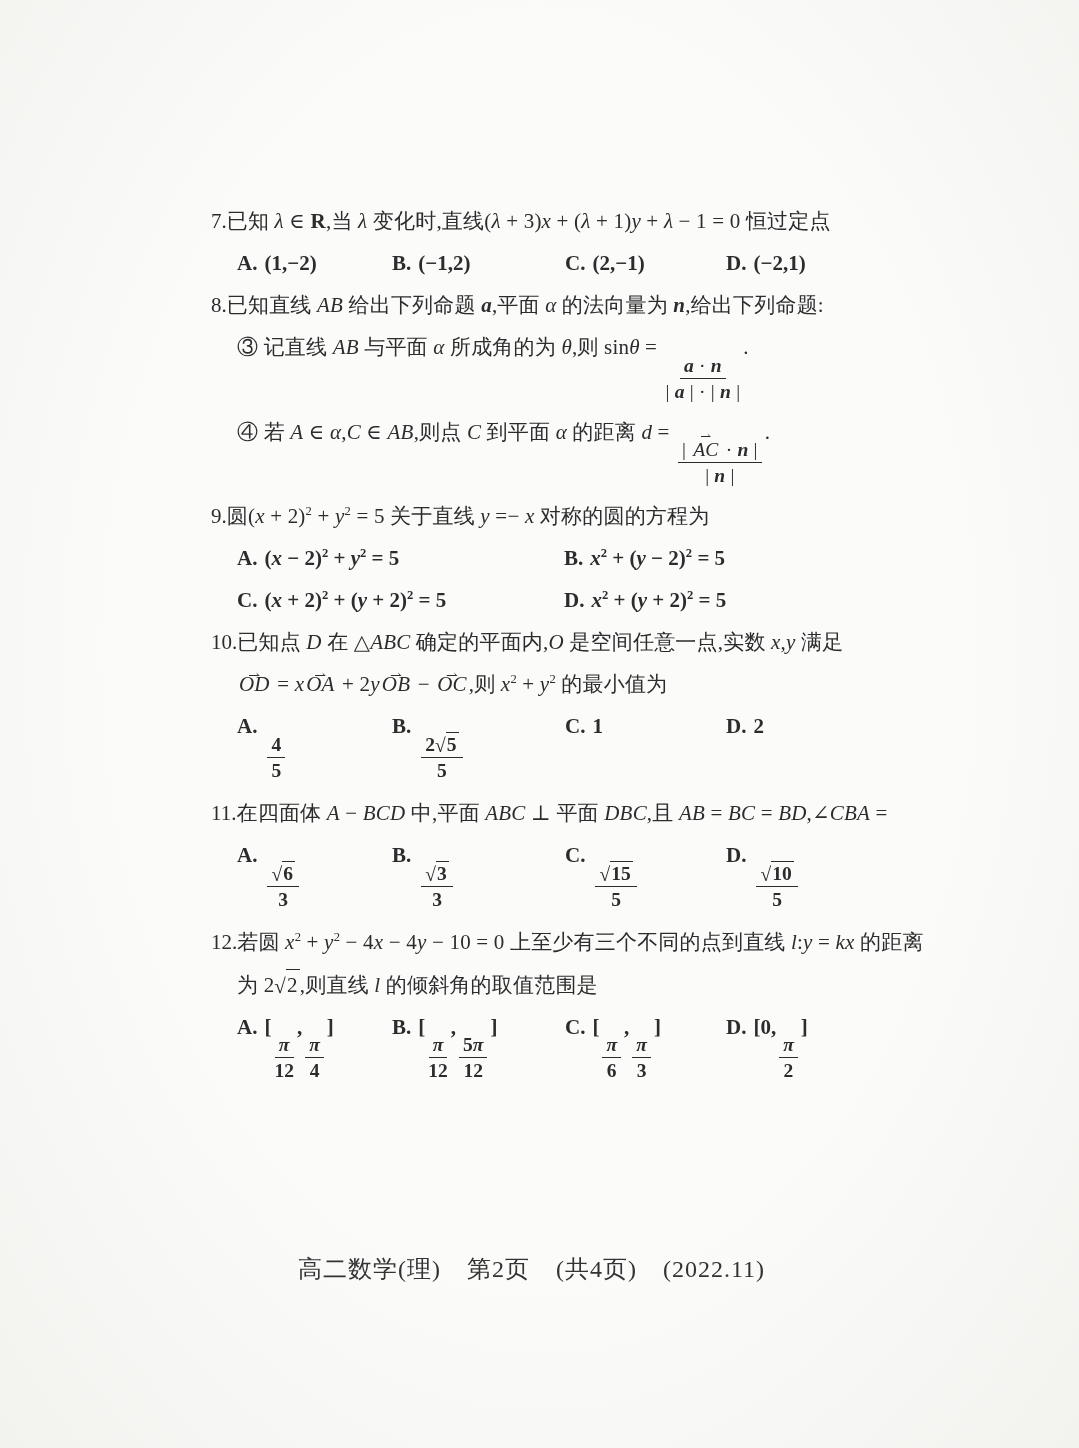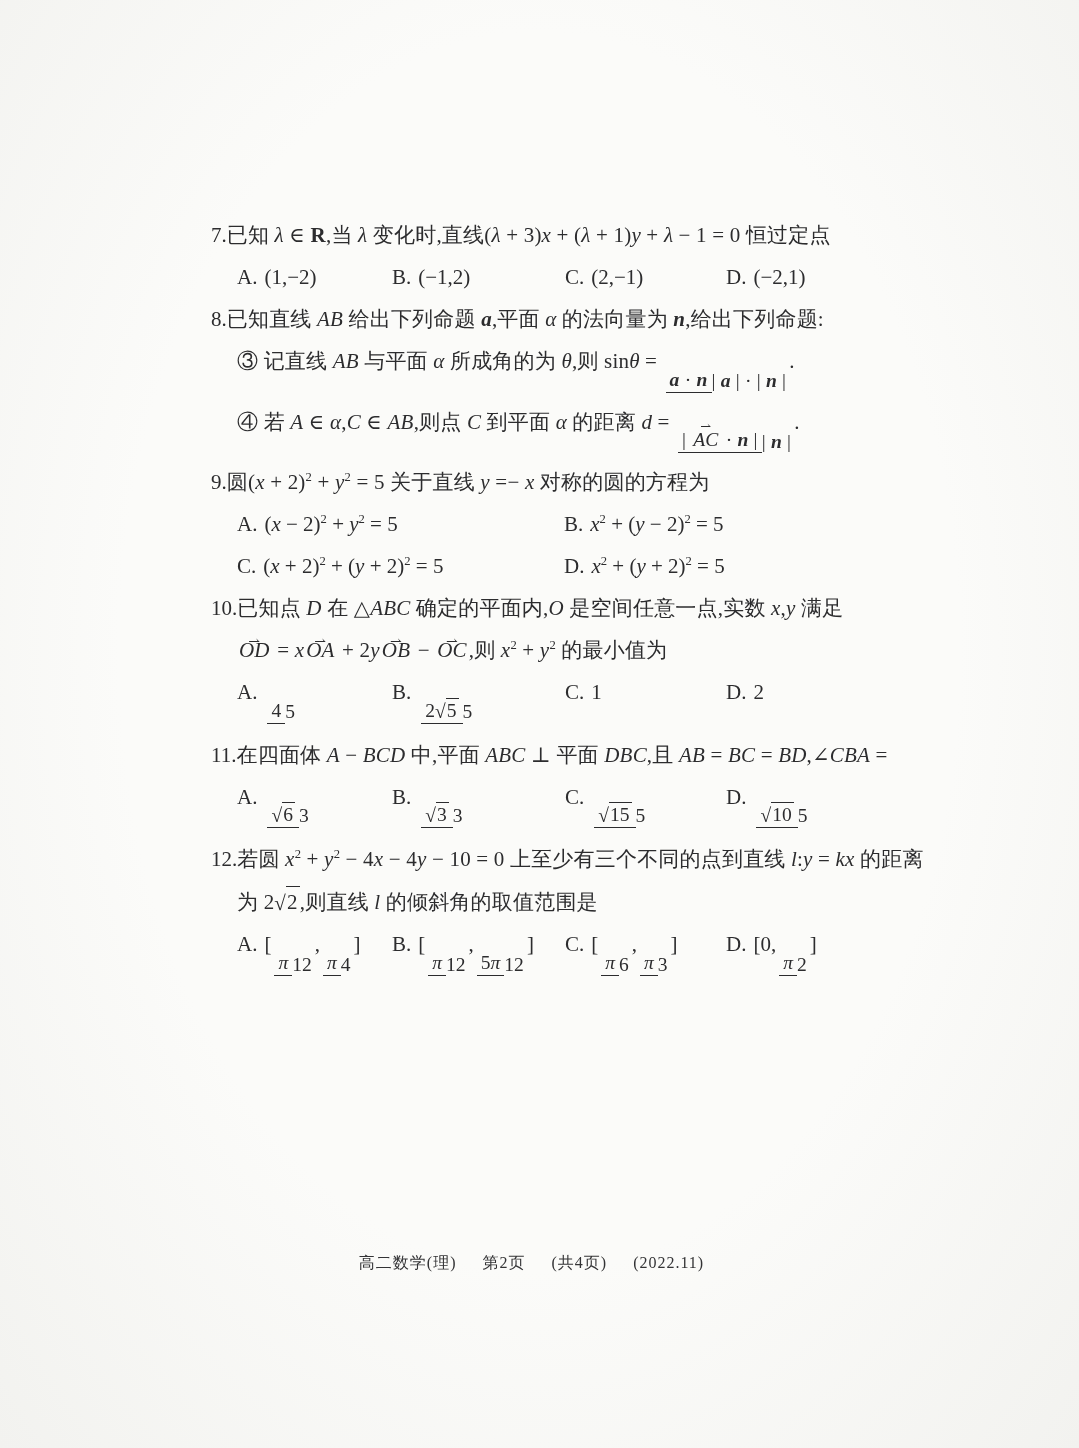--- a/index.html
+++ b/index.html
@@ -7,67 +7,67 @@
   body {
     width:1079px; height:1448px;
     font-family:"Liberation Serif","DejaVu Serif",serif;
   }
   .page {
     position:relative; width:1079px; height:1448px; overflow:hidden;
     background: radial-gradient(ellipse at 50% 45%, #fbfbf9 55%, #f2f2ef 100%);
     color:#2c2c2e;
   }
   .content {
-    position:absolute; left:211px; top:220px; width:730px;
+    position:absolute; left:211px; top:206px; width:730px;
   }
   .q { margin-bottom:7px; padding-left:26px; }
   .line {
     font-size:21px; line-height:30px; margin-bottom:12px;
     letter-spacing:0.2px;
   }
   .line.first { text-indent:-26px; }
   .line.tall { margin-top:8px; margin-bottom:14px; }
   .qnum { letter-spacing:0; }
 
   .opt-row {
     display:flex; align-items:flex-start;
-    font-size:21px; line-height:30px; margin-bottom:12px;
+    font-size:21px; line-height:30px; margin-bottom:12px;font-weight:bold;
   }
   .opt-row.tall { margin-top:8px; margin-bottom:16px; }
   .opt { white-space:nowrap; }
   .cols-4 .opt:nth-child(1){ width:155px; }
   .cols-4 .opt:nth-child(2){ width:173px; }
   .cols-4 .opt:nth-child(3){ width:161px; }
   .cols-2 .opt:nth-child(1){ width:327px; }
   .olabel { margin-right:7px; }
 
   
   .i  { font-style:italic; }
   .bi { font-style:italic; font-weight:700; }
   .b  { font-weight:700; }
   .sup { font-size:0.6em; vertical-align:0.62em; line-height:0; }
   .frac {
-    display:inline-flex; flex-direction:row; align-items:center;
+    display:inline-flex; flex-direction:column; align-items:center;
     vertical-align:-0.9em; margin:0 3px; line-height:1.18; font-size:0.93em;
     text-indent:0;
   }
   .frac .num { padding:0 4px 1px; border-bottom:1.4px solid currentColor; display:inline-block; white-space:nowrap; }
   .frac .den { padding-top:1px; display:inline-block; white-space:nowrap; }
   .sqrt { white-space:nowrap; }
   .sqrt .rad { display:inline-block; transform:translateY(1px); }
   .sqrt .rdc { display:inline-block; border-top:1.4px solid currentColor; padding:0 2px 0 1px; }
   .vec { font-style:italic; position:relative; display:inline-block; margin:0 2px; text-indent:0; }
   .vec::after {
     content:"⇀"; position:absolute; left:50%; top:-0.68em;
     transform:translateX(-50%); font-size:0.68em; font-style:normal;
   }
 
   .footer {
     position:absolute; left:0; right:16px; top:1253px;
-    text-align:center; font-size:16px; color:#333335; letter-spacing:1px;
+    text-align:center; font-size:24px; color:#333335; letter-spacing:1px;
   }
   .footer span { margin:0 13px; }
 </style>
 </head>
 <body>
 
 <div class="page">
   <main class="content">
       <div class="q">
         <div class="line first"><span class="qnum">7.</span><span class="t">已知 </span><span class="i">λ</span><span class="t"> ∈ </span><span class="b">R</span><span class="t">,当 </span><span class="i">λ</span><span class="t"> 变化时,直线(</span><span class="i">λ</span><span class="t"> + 3)</span><span class="i">x</span><span class="t"> + (</span><span class="i">λ</span><span class="t"> + 1)</span><span class="i">y</span><span class="t"> + </span><span class="i">λ</span><span class="t"> − 1 = 0 恒过定点</span></div>

